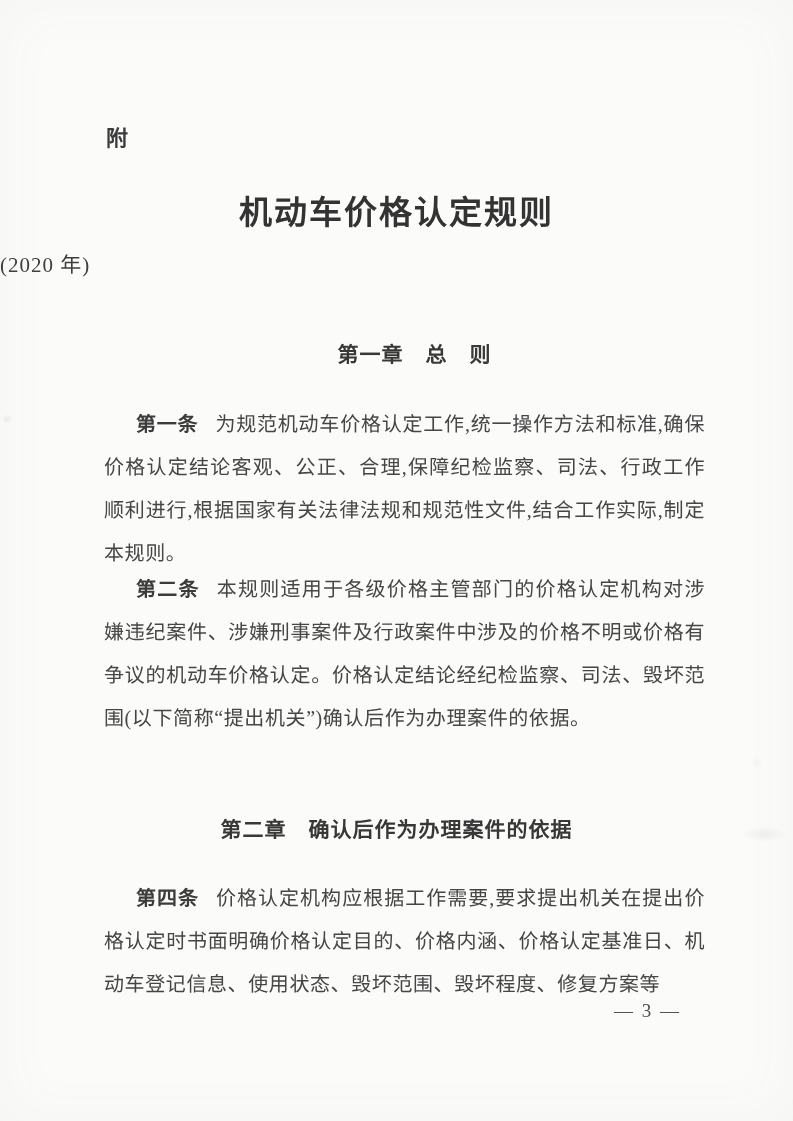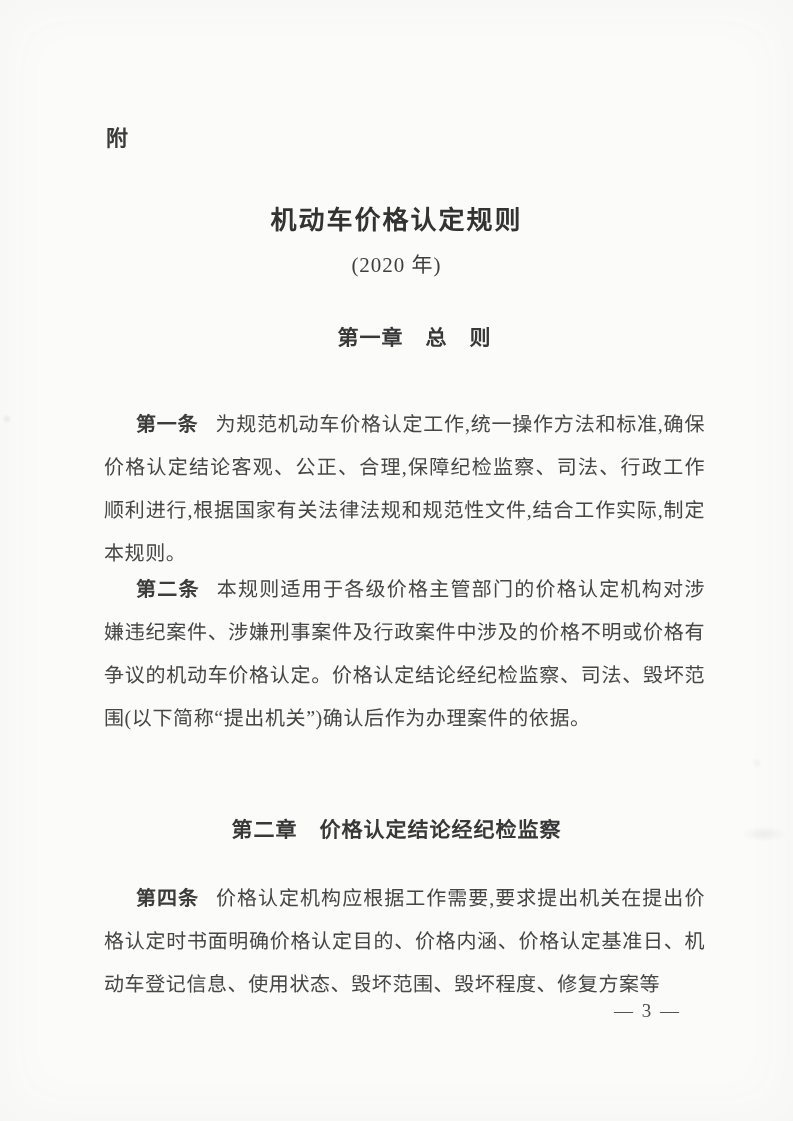--- a/index.html
+++ b/index.html
@@ -29,57 +29,56 @@
     color: #3b3b3b;
     letter-spacing: 0;
   }
 
   
   .doc-title {
     position: absolute;
     left: 0;
     right: 0;
     top: 196px;
-    margin: 8px;
+    margin: 0;
     text-align: center;
-    font-size: 26px;
+    font-size: 33px;
     line-height: 34px;
     font-weight: bold;
     letter-spacing: 2px;
     color: #333333;
   }
 
   
   .doc-year {
     position: absolute;
     left: 0;
     right: 0;
     top: 252px;
-    text-align: center;
     font-size: 21px;
     line-height: 26px;
     color: #3e3e3e;
     letter-spacing: 1px;
   }
 
   
   .chapter-heading {
     position: absolute;
     left: 0;
     right: 0;
     margin: 0;
     text-align: center;
     font-size: 21px;
     line-height: 26px;
     font-weight: bold;
     font-family: "Liberation Sans", "DejaVu Sans", sans-serif;
     color: #383838;
     letter-spacing: 1px;
   }
-  .chapter-heading.ch1 { top: 325px; margin-left: 36px; }
+  .chapter-heading.ch1 { top: 342px; margin-left: 36px; }
   .chapter-heading.ch2 { top: 817px; }
 
   
   .text-block {
     position: absolute;
     left: 104px;
     width: 601px;
   }
   .text-block.b1 { top: 403px; }
   .text-block.b2 { top: 877px; }
@@ -155,21 +154,21 @@
 
   <div class="text-block b1">
     <p class="article-para">
       <span class="article-label">第一条</span><span>为规范机动车价格认定工作,统一操作方法和标准,确保价格认定结论客观、公正、合理,保障纪检监察、司法、行政工作顺利进行,根据国家有关法律法规和规范性文件,结合工作实际,制定本规则。</span>
     </p>
     <p class="article-para">
       <span class="article-label">第二条</span><span>本规则适用于各级价格主管部门的价格认定机构对涉嫌违纪案件、涉嫌刑事案件及行政案件中涉及的价格不明或价格有争议的机动车价格认定。价格认定结论经纪检监察、司法、毁坏范围(以下简称“提出机关”)确认后作为办理案件的依据。</span>
     </p>
   </div>
 
-  <h2 class="chapter-heading ch2">第二章　价格认定结论经纪检监察</h2>
+  <h2 class="chapter-heading ch2">第二章　确认后作为办理案件的依据</h2>
 
   <div class="text-block b2">
     <p class="article-para">
       <span class="article-label">第四条</span><span>价格认定机构应根据工作需要,要求提出机关在提出价格认定时书面明确价格认定目的、价格内涵、价格认定基准日、机动车登记信息、使用状态、毁坏范围、毁坏程度、修复方案等</span>
     </p>
   </div>
 
   <div class="page-number">— 3 —</div>
 
   <div class="smudge s1"></div>

